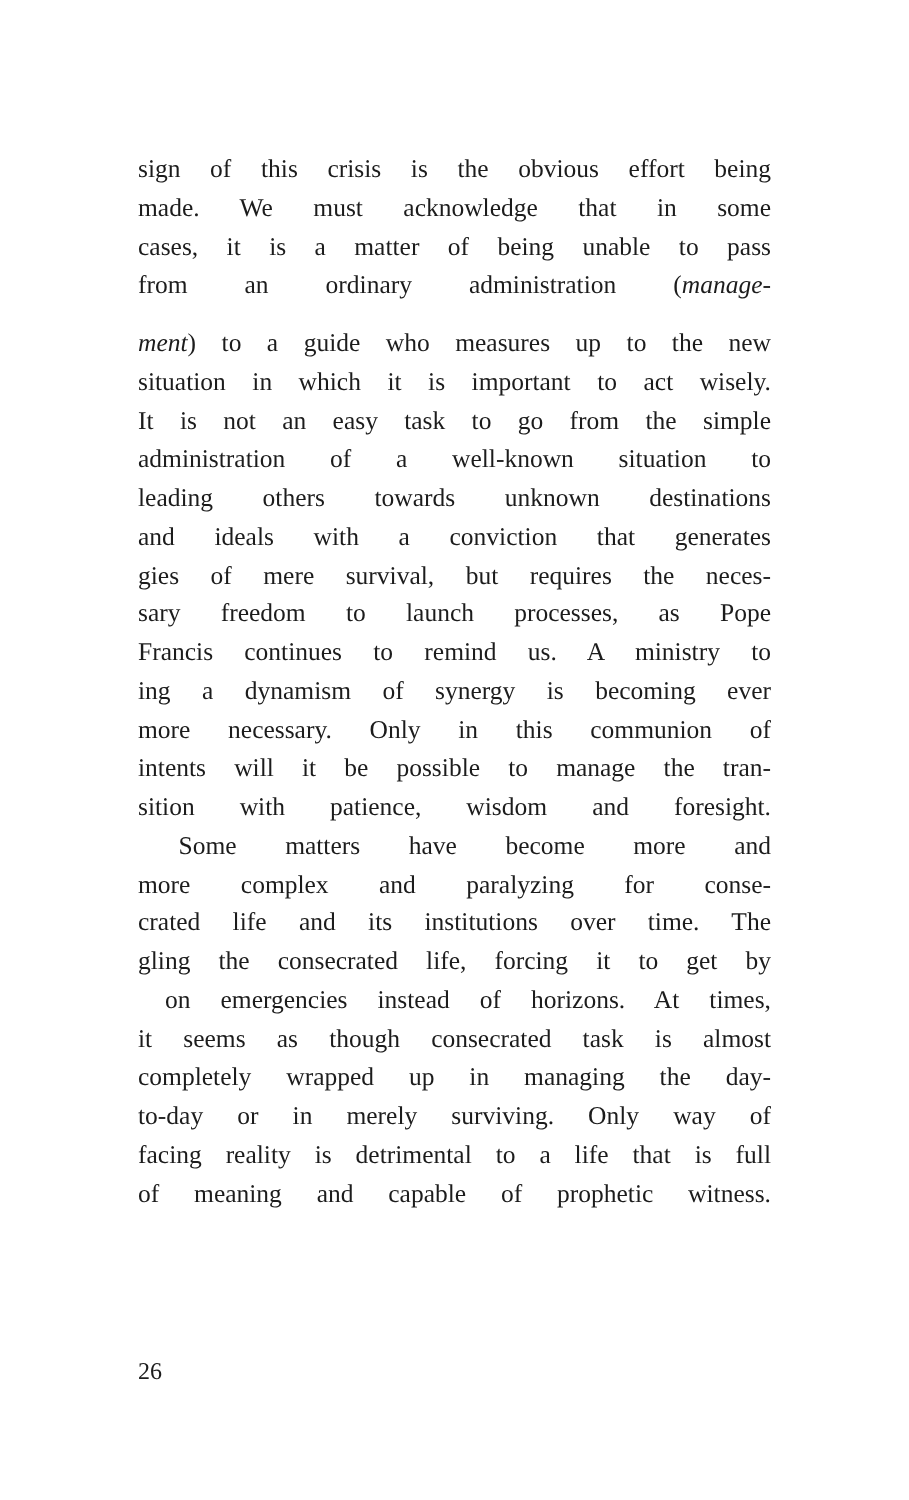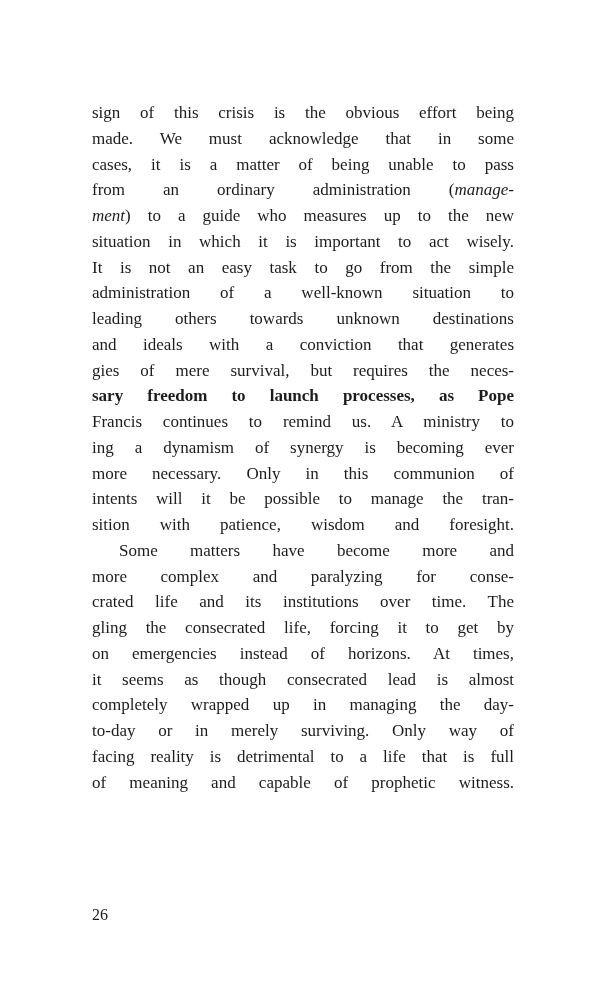--- a/index.html
+++ b/index.html
@@ -55,41 +55,41 @@
 </head>
 <body>
 
 <div class="page">
   <div class="text-block" id="text-block">
       <div>
         <div class="line" style="white-space: normal;"><span>sign of this crisis is the obvious effort being</span></div>
         <div class="line" style="white-space: normal;"><span>made. We must acknowledge that in some</span></div>
         <div class="line" style="white-space: normal;"><span>cases, it is a matter of being unable to pass</span></div>
         <div class="line" style="white-space: normal;"><span>from an ordinary administration (</span><em>manage-</em></div>
-        <div class="line" style="white-space: normal;"><em>ment</em><span>) to a guide who measures up to the new</span></div>
+        <div class="line" style="white-space: normal; margin-top: 13px;"><em>ment</em><span>) to a guide who measures up to the new</span></div>
         <div class="line" style="white-space: normal;"><span>situation in which it is important to act wisely.</span></div>
         <div class="line" style="white-space: normal;"><span>It is not an easy task to go from the simple</span></div>
         <div class="line" style="white-space: normal;"><span>administration of a well-known situation to</span></div>
         <div class="line" style="white-space: normal;"><span>leading others towards unknown destinations</span></div>
         <div class="line" style="white-space: normal;"><span>and ideals with a conviction that generates</span></div>
         <div class="line" style="white-space: normal;"><span>gies of mere survival, but requires the neces-</span></div>
-        <div class="line" style="white-space: normal; font-weight: bold;"><span>sary freedom to launch processes, as Pope</span></div>
+        <div class="line" style="white-space: normal;"><span>sary freedom to launch processes, as Pope</span></div>
         <div class="line" style="white-space: normal;"><span>Francis continues to remind us. A ministry to</span></div>
         <div class="line" style="white-space: normal;"><span>ing a dynamism of synergy is becoming ever</span></div>
         <div class="line" style="white-space: normal;"><span>more necessary. Only in this communion of</span></div>
         <div class="line" style="white-space: normal;"><span>intents will it be possible to manage the tran-</span></div>
         <div class="line" style="white-space: normal;"><span>sition with patience, wisdom and foresight.</span></div>
       </div>
       <div>
         <div class="line indent" style="white-space: normal;"><span>Some matters have become more and</span></div>
         <div class="line" style="white-space: normal;"><span>more complex and paralyzing for conse-</span></div>
         <div class="line" style="white-space: normal;"><span>crated life and its institutions over time. The</span></div>
         <div class="line" style="white-space: normal;"><span>gling the consecrated life, forcing it to get by</span></div>
-        <div class="line" style="white-space: normal;"><span>on emergencies instead of horizons. At times,</span></div>
-        <div class="line" style="white-space: normal;"><span>it seems as though consecrated lead is almost</span></div>
+        <div class="line" style="white-space: normal; margin-left: 18px;"><span>on emergencies instead of horizons. At times,</span></div>
+        <div class="line" style="white-space: normal;"><span>it seems as though consecrated task is almost</span></div>
         <div class="line" style="white-space: normal;"><span>completely wrapped up in managing the day-</span></div>
         <div class="line" style="white-space: normal;"><span>to-day or in merely surviving. Only way of</span></div>
         <div class="line" style="white-space: normal;"><span>facing reality is detrimental to a life that is full</span></div>
         <div class="line" style="white-space: normal;"><span>of meaning and capable of prophetic witness.</span></div>
       </div>
     </div>
   <div class="page-number">26</div>
 </div>
 
 </body></html>

